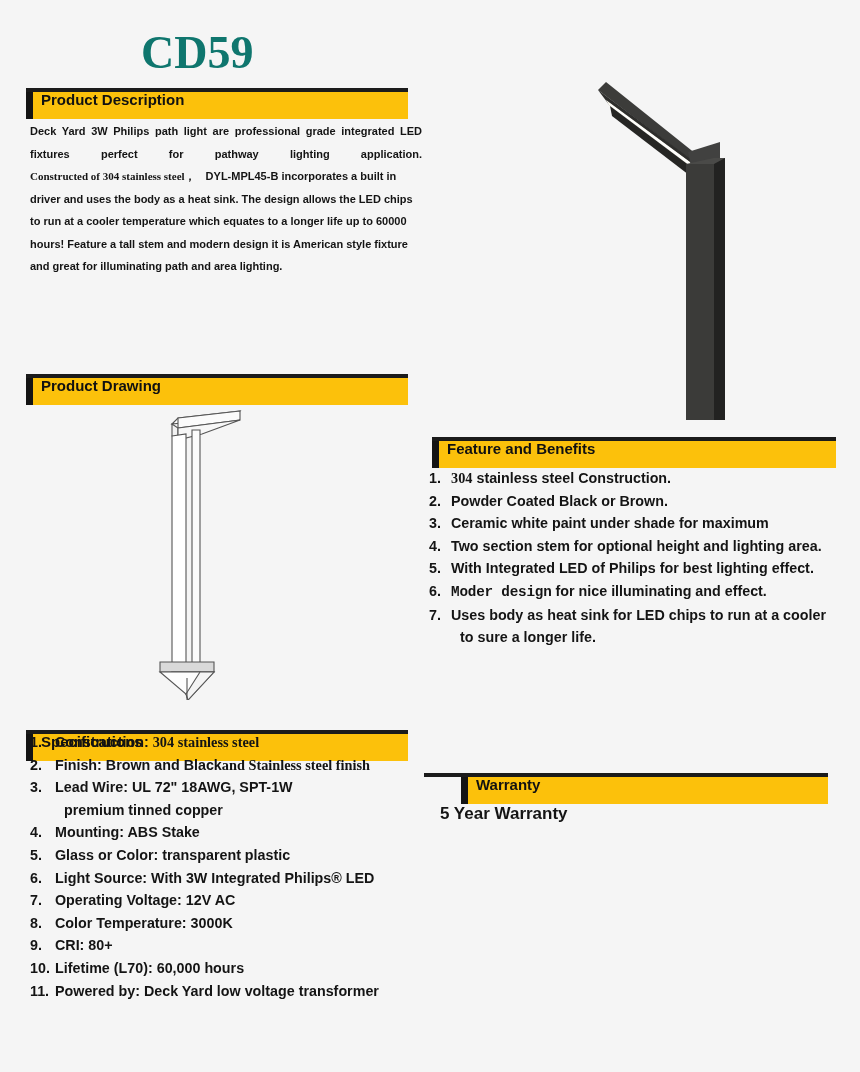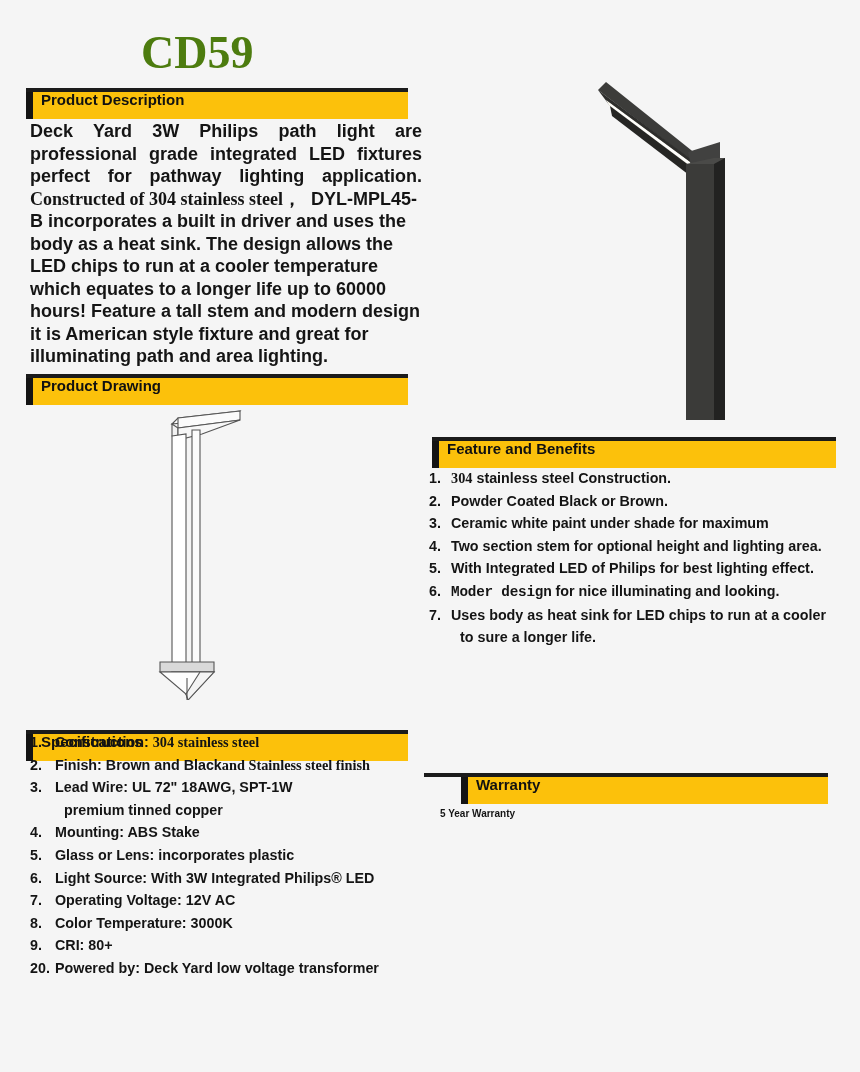--- a/index.html
+++ b/index.html
@@ -24,21 +24,21 @@
   }
 
   
   .title {
     position: absolute;
     left: 141px;
     top: 30px;
     font-family: "Liberation Serif", serif;
     font-size: 46px;
     font-weight: 700;
-    color: #4d7c0f;
+    color: #0f766e;
     letter-spacing: 0px;
     line-height: 1;
   }
 
   
   .sec-head {
     position: absolute;
     border-top: 4px solid #1b1b1b;
     box-sizing: border-box;
   }
@@ -56,21 +56,21 @@
     font-weight: 700;
     color: #111111;
     padding-left: 8px;
     line-height: 1;
     white-space: nowrap;
   }
 
   
   .body-text {
     position: absolute;
-    font-size: 18px;
+    font-size: 11px;
     font-weight: 700;
     line-height: 22.5px;
     color: #141414;
     box-sizing: border-box;
   }
   .body-text p {
     margin: 0;
   }
   .just {
     text-align: justify;
@@ -113,21 +113,21 @@
   }
   ol.numlist li .wrap2 {
     display: block;
     padding-left: 9px;
   }
   ol.numlist.wide li {
     padding-left: 25px;
   }
 
   .plain-line {
-    font-size: 10px;
+    font-size: 17px;
     font-weight: 700;
     line-height: 22px;
     color: #141414;
   }
 
   
   .photo {
     position: absolute;
     left: 560px;
     top: 60px;
@@ -243,21 +243,21 @@
     <li>
       <span class="num">4.</span>
       <span class="cont">Two section stem for optional height and lighting area.</span>
     </li>
     <li>
       <span class="num">5.</span>
       <span class="cont">With Integrated LED of Philips for best lighting effect.</span>
     </li>
     <li>
       <span class="num">6.</span>
-      <span class="cont"><span class="mono">Moder design</span><span> for nice illuminating and looking.</span></span>
+      <span class="cont"><span class="mono">Moder design</span><span> for nice illuminating and effect.</span></span>
     </li>
     <li>
       <span class="num">7.</span>
       <span class="cont">Uses body as heat sink for LED chips to run at a cooler</span>
       <span class="wrap2">to sure a longer life.</span>
     </li>
   </ol>
 
   <div class="sec-head" style="left:26px; top:702px; width:382px;margin-top:28px;">
     <div class="bar">
@@ -278,40 +278,44 @@
       <span class="num">3.</span>
       <span class="cont">Lead Wire: UL 72" 18AWG, SPT-1W</span>
       <span class="wrap2">premium tinned copper</span>
     </li>
     <li>
       <span class="num">4.</span>
       <span class="cont">Mounting: ABS Stake</span>
     </li>
     <li>
       <span class="num">5.</span>
-      <span class="cont">Glass or Lens: incorporates plastic</span>
+      <span class="cont">Glass or Color: transparent plastic</span>
     </li>
     <li>
       <span class="num">6.</span>
       <span class="cont">Light Source: With 3W Integrated Philips® LED</span>
     </li>
     <li>
       <span class="num">7.</span>
       <span class="cont">Operating Voltage: 12V AC</span>
     </li>
     <li>
       <span class="num">8.</span>
       <span class="cont">Color Temperature: 3000K</span>
     </li>
     <li>
       <span class="num">9.</span>
       <span class="cont">CRI: 80+</span>
     </li>
     <li>
-      <span class="num">20.</span>
+      <span class="num">10.</span>
+      <span class="cont">Lifetime (L70): 60,000 hours</span>
+    </li>
+    <li>
+      <span class="num">11.</span>
       <span class="cont">Powered by: Deck Yard low voltage transformer</span>
     </li>
   </ol>
 
   <div class="sec-head" style="left:424px; top:773px; width:404px;padding-left:37px;">
     <div class="bar">
       <span class="bar-label">Warranty</span>
     </div>
   </div>
 

